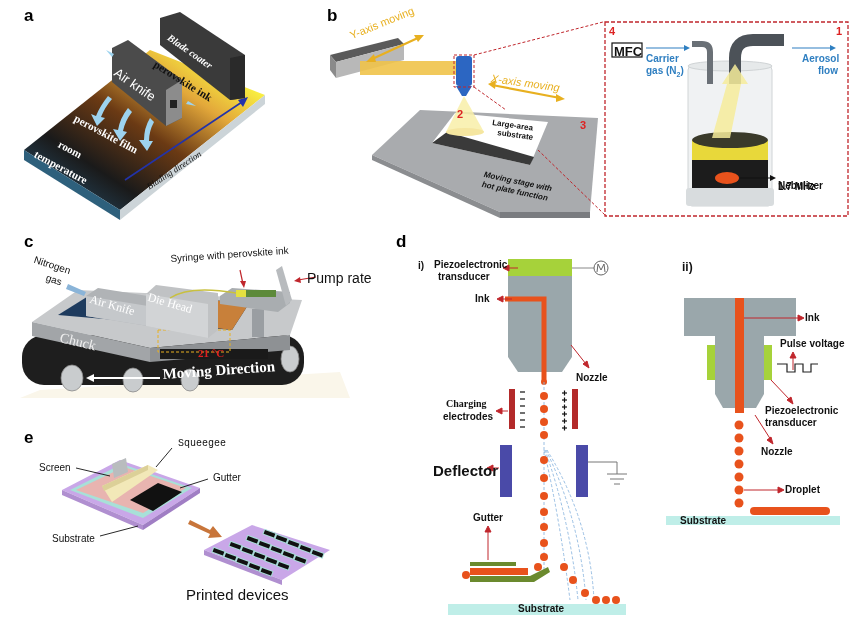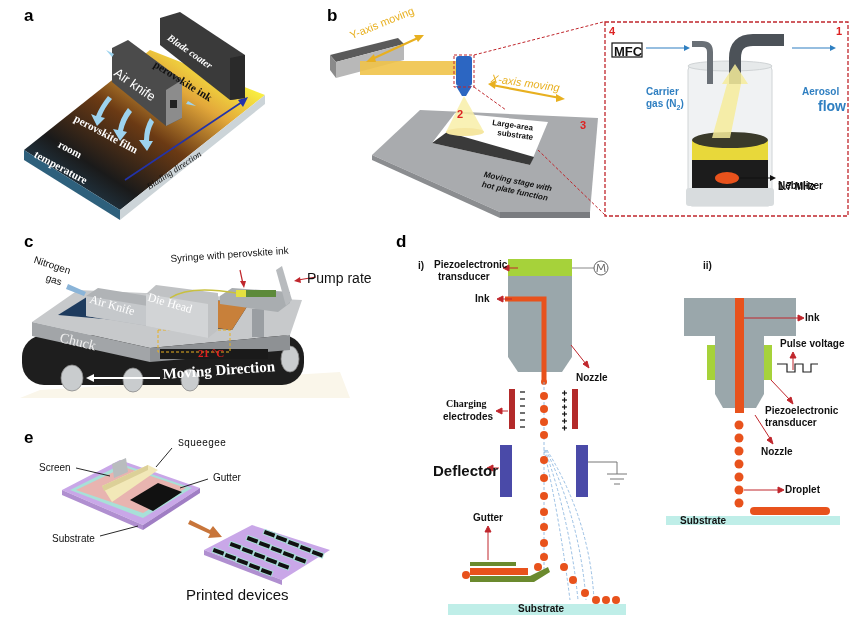--- a/index.html
+++ b/index.html
@@ -3,21 +3,21 @@
 <meta charset="utf-8">
 <style>
   html, body { margin:0; padding:0; background:#ffffff; }
   body { width:867px; height:625px; position:relative; overflow:hidden; font-family:"Liberation Sans", sans-serif; }
   .panel-letter { position:absolute; font-family:"Liberation Sans", sans-serif; font-weight:bold; font-size:17px; color:#000; }
   .lbl { position:absolute; font-family:"Liberation Sans", sans-serif; font-size:11px; color:#111; white-space:nowrap; }
   .lbl-b { font-weight:bold; }
   .serif-w { font-family:"Liberation Serif", serif; font-weight:bold; color:#fff; }
   svg { position:absolute; left:0; top:0; }
   .tag-red { color:#d22; font-weight:bold; }
-  .blue-lbl { color:#2f7fc1; font-weight:bold;margin-top:33px; }
+  .blue-lbl { color:#2f7fc1; font-weight:bold; }
 </style>
 </head>
 <body>
 
 <div class="panel-letter" style="left:24px;top:6px;">a</div>
 <svg width="300" height="220" viewBox="0 0 300 220">
   <defs>
     <linearGradient id="aTop" x1="0" y1="1" x2="1" y2="0">
       <stop offset="0" stop-color="#2a5c7e"></stop>
       <stop offset="0.28" stop-color="#1a1a1a"></stop>
@@ -122,21 +122,21 @@
 <div class="lbl lbl-b" style="left:493px;top:118px;font-size:8px;transform:rotate(8deg);transform-origin:left top;">Large-area</div>
 <div class="lbl lbl-b" style="left:498px;top:128px;font-size:8px;transform:rotate(8deg);transform-origin:left top;">substrate</div>
 <div class="lbl lbl-b" style="left:485px;top:170px;font-size:8px;font-style:italic;transform:rotate(12deg);transform-origin:left top;">Moving stage with</div>
 <div class="lbl lbl-b" style="left:483px;top:180px;font-size:8px;font-style:italic;transform:rotate(12deg);transform-origin:left top;">hot plate function</div>
 <div class="lbl tag-red" style="left:609px;top:25px;font-size:11px;">4</div>
 <div class="lbl tag-red" style="left:836px;top:25px;font-size:11px;">1</div>
 <div class="lbl lbl-b" style="left:614px;top:44px;font-size:13px;">MFC</div>
 <div class="lbl blue-lbl" style="left:646px;top:53px;font-size:10px;">Carrier</div>
 <div class="lbl blue-lbl" style="left:646px;top:65px;font-size:10px;"><span>gas (N</span><sub style="font-size:7px;">2</sub><span>)</span></div>
 <div class="lbl blue-lbl" style="left:802px;top:53px;font-size:10px;">Aerosol</div>
-<div class="lbl blue-lbl" style="left:802px;top:65px;font-size:14px;padding-left:16px;">flow</div>
+<div class="lbl blue-lbl" style="left:802px;top:65px;font-size:10px;padding-left:16px;">flow</div>
 <svg width="867" height="225" viewBox="0 0 867 225">
   <line x1="740" y1="178" x2="772" y2="178" stroke="#111" stroke-width="1"></line>
   <polygon points="776,178 770,175 770,181" fill="#111"></polygon>
 </svg>
 <div class="lbl lbl-b" style="left:778px;top:181px;font-size:10px;">1.7 MHz</div>
 <div class="lbl lbl-b" style="left:778px;top:180px;font-size:10px;">Nebulizer</div>
 
 <div class="panel-letter" style="left:24px;top:232px;">c</div>
 <svg width="867" height="625" viewBox="0 0 867 625">
 
@@ -318,21 +318,21 @@
 <div class="lbl lbl-b" style="left:434px;top:259px;font-size:10px;">Piezoelectronic</div>
 <div class="lbl lbl-b" style="left:438px;top:271px;font-size:10px;">transducer</div>
 <div class="lbl lbl-b" style="left:475px;top:293px;font-size:10px;">Ink</div>
 <div class="lbl lbl-b" style="left:576px;top:372px;font-size:10px;">Nozzle</div>
 <div class="lbl lbl-b" style="left:446px;top:398px;font-size:10px;font-family:Liberation Serif, serif;">Charging</div>
 <div class="lbl lbl-b" style="left:443px;top:411px;font-size:10px;">electrodes</div>
 <div class="lbl lbl-b" style="left:433px;top:462px;font-size:15px;">Deflector</div>
 <div class="lbl lbl-b" style="left:473px;top:512px;font-size:10px;">Gutter</div>
 <div class="lbl lbl-b" style="left:518px;top:603px;font-size:10px;">Substrate</div>
 
-<div class="lbl lbl-b" style="left:682px;top:260px;font-size:10px;margin-left:21px;">ii)</div>
+<div class="lbl lbl-b" style="left:682px;top:260px;font-size:12px;">ii)</div>
 <div class="lbl lbl-b" style="left:805px;top:312px;font-size:10px;">Ink</div>
 <div class="lbl lbl-b" style="left:780px;top:338px;font-size:10px;">Pulse voltage</div>
 <div class="lbl lbl-b" style="left:765px;top:405px;font-size:10px;">Piezoelectronic</div>
 <div class="lbl lbl-b" style="left:765px;top:417px;font-size:10px;">transducer</div>
 <div class="lbl lbl-b" style="left:761px;top:446px;font-size:10px;">Nozzle</div>
 <div class="lbl lbl-b" style="left:785px;top:484px;font-size:10px;">Droplet</div>
 <div class="lbl lbl-b" style="left:680px;top:515px;font-size:10px;">Substrate</div>
 
 <div class="panel-letter" style="left:24px;top:428px;">e</div>
 <svg width="867" height="625" viewBox="0 0 867 625">

